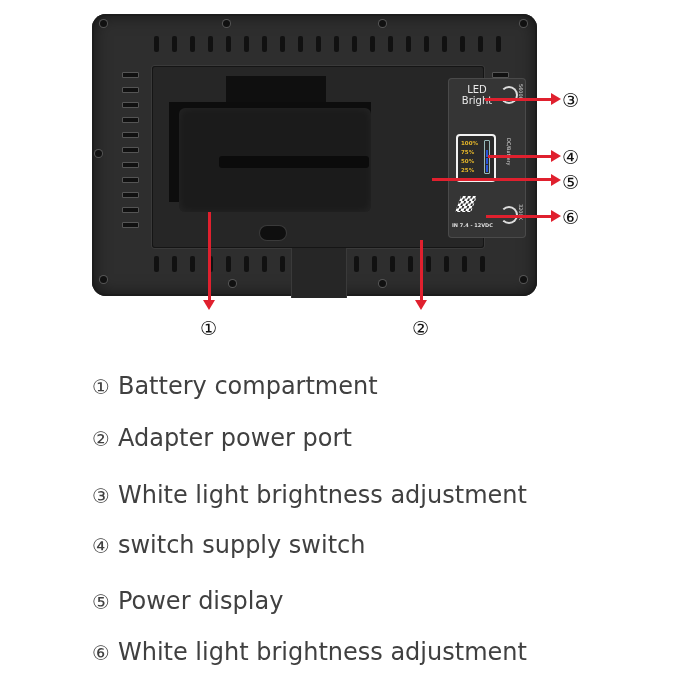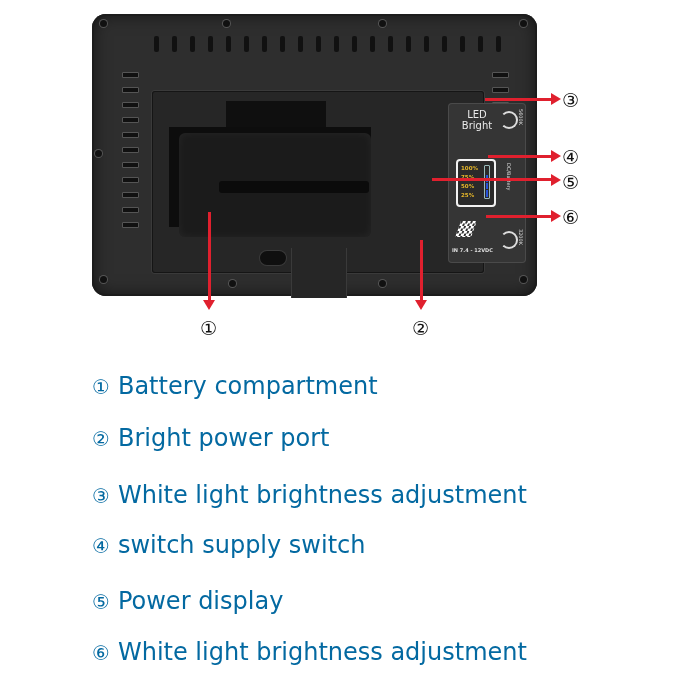--- a/index.html
+++ b/index.html
@@ -4,21 +4,21 @@
 <style>
   html,body{margin:0;padding:0;background:#ffffff;}
   body{width:700px;height:700px;position:relative;overflow:hidden;font-family:"DejaVu Sans",sans-serif;}
   .device{position:absolute;left:92px;top:14px;width:445px;height:282px;background:#2e2e2e;border-radius:14px;
     box-shadow:inset 0 0 0 2px #1c1c1c, inset 0 0 18px rgba(0,0,0,.6);}
   .screw{position:absolute;width:7px;height:7px;border-radius:50%;background:#111;box-shadow:0 0 0 1px #555;}
   .vent-row{position:absolute;display:flex;gap:13px;}
   .vent-row .slot{width:5px;height:16px;background:#111;border-radius:2px;}
   .vent-col{position:absolute;display:flex;flex-direction:column;gap:9px;}
   .vent-col .hslot{width:17px;height:6px;background:#111;border-radius:1px;box-shadow:inset 0 0 0 1px #555;}
-  .plate{position:absolute;left:60px;top:52px;width:332px;height:182px;background:#262626;border-radius:3px;box-shadow:inset 0 0 0 1px #151515,0 0 0 1px #3a3a3a;margin-top:25px;}
+  .plate{position:absolute;left:60px;top:52px;width:332px;height:182px;background:#262626;border-radius:3px;box-shadow:inset 0 0 0 1px #151515,0 0 0 1px #3a3a3a;}
   .tab{position:absolute;left:200px;top:234px;width:54px;height:50px;background:#262626;box-shadow:1px 0 0 #3a3a3a,-1px 0 0 #3a3a3a;}
   .window{position:absolute;left:74px;top:10px;width:100px;height:26px;background:#0f0f0f;}
   .battery-well{position:absolute;left:17px;top:36px;width:202px;height:100px;background:#0d0d0d;}
   .battery{position:absolute;left:27px;top:42px;width:192px;height:104px;background:#1b1b1b;border-radius:6px;box-shadow:inset 0 0 10px rgba(255,255,255,.05);}
   .battery .groove{position:absolute;left:40px;top:48px;width:150px;height:12px;background:#0b0b0b;border-radius:3px;}
   .latch{position:absolute;left:108px;top:160px;width:26px;height:14px;border-radius:8px;background:#0f0f0f;box-shadow:0 0 0 1px #3a3a3a;}
   .panel{position:absolute;left:296px;top:12px;width:78px;height:160px;background:#353535;border-radius:4px;box-shadow:inset 0 0 0 1px #4a4a4a;}
   .led-title{position:absolute;left:10px;top:6px;color:#eaeaea;font-size:10px;line-height:11px;text-align:center;width:38px;}
   .knob{position:absolute;width:14px;height:14px;border:2px solid #ddd;border-left-color:transparent;border-radius:50%;}
   .knob-lbl{position:absolute;color:#ddd;font-size:5px;writing-mode:vertical-rl;}
@@ -28,21 +28,21 @@
   .cells .c{flex:1;background:#2553d8;}
   .cells .c.empty{background:transparent;}
   .checker{position:absolute;left:10px;top:118px;width:16px;height:16px;
     background:conic-gradient(#fff 0 25%,#333 0 50%,#fff 0 75%,#333 0) 0 0/5px 5px;transform:skewX(-20deg);}
   .vin{position:absolute;left:4px;top:144px;color:#ddd;font-size:5px;font-weight:bold;}
   .switch-lbl{position:absolute;left:58px;top:60px;color:#ddd;font-size:5px;writing-mode:vertical-rl;}
   .arrow{position:absolute;background:#e0202e;}
   .ah-right{position:absolute;width:0;height:0;border-top:6px solid transparent;border-bottom:6px solid transparent;border-left:10px solid #e0202e;}
   .ah-down{position:absolute;width:0;height:0;border-left:6px solid transparent;border-right:6px solid transparent;border-top:10px solid #e0202e;}
   .num{position:absolute;font-size:19px;color:#111;line-height:20px;}
-  .legend{position:absolute;left:92px;font-size:24px;color:#0369a1;white-space:nowrap;}
+  .legend{position:absolute;left:92px;font-size:24px;color:#404040;white-space:nowrap;}
   .legend .m{font-size:20px;margin-right:8px;}
 </style>
 </head>
 <body>
 
 <div class="device">
   <div class="screw" style="left:8px;top:6px"></div>
   <div class="screw" style="left:131px;top:6px"></div>
   <div class="screw" style="left:287px;top:6px"></div>
   <div class="screw" style="left:428px;top:6px"></div>
@@ -179,17 +179,17 @@
 
 <div class="arrow" style="left:432px;top:178px;width:121px;height:3px"></div>
 <div class="ah-right" style="left:551px;top:174px"></div>
 <div class="num" style="left:562px;top:172px">⑤</div>
 
 <div class="arrow" style="left:486px;top:215px;width:67px;height:3px"></div>
 <div class="ah-right" style="left:551px;top:210px"></div>
 <div class="num" style="left:562px;top:207px">⑥</div>
 
 <div class="legend" style="top:372px"><span class="m">①</span><span>Battery compartment</span></div>
-<div class="legend" style="top:424px"><span class="m">②</span><span>Bright power port</span></div>
+<div class="legend" style="top:424px"><span class="m">②</span><span>Adapter power port</span></div>
 <div class="legend" style="top:481px"><span class="m">③</span><span>White light brightness adjustment</span></div>
 <div class="legend" style="top:531px"><span class="m">④</span><span>switch supply switch</span></div>
 <div class="legend" style="top:587px"><span class="m">⑤</span><span>Power display</span></div>
 <div class="legend" style="top:638px"><span class="m">⑥</span><span>White light brightness adjustment</span></div>
 
 </body></html>

